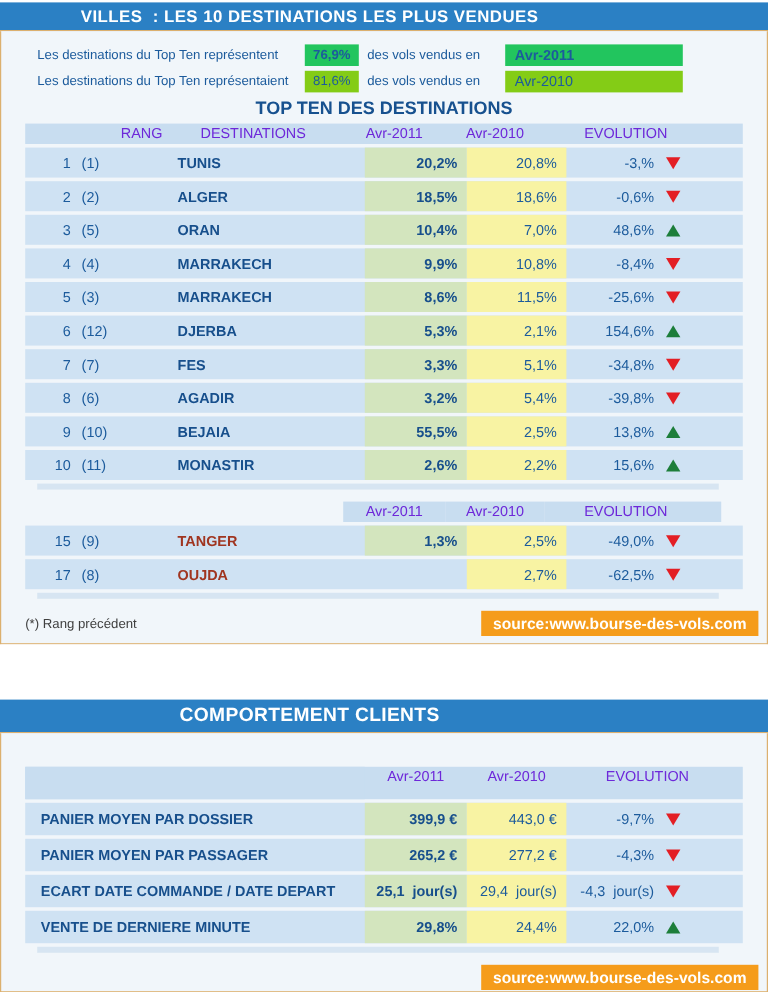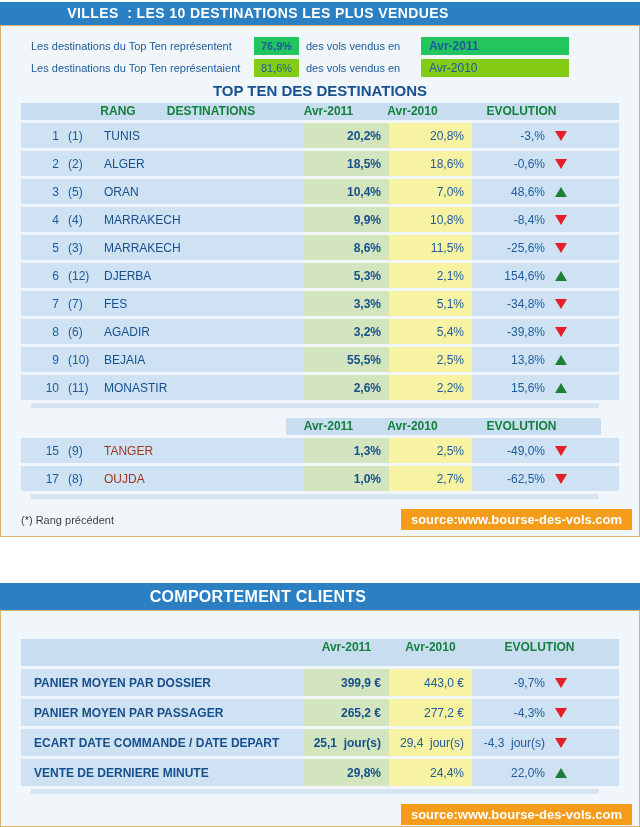--- a/index.html
+++ b/index.html
@@ -25,34 +25,34 @@
   .bold { font-weight:bold; }
 
   .table-title { text-align:center; margin:2px 0 3px 0;
                  font-size:15px; line-height:18px; font-weight:bold; color:#17518f; }
 
   .table { margin:0 20px; }
   .trow { display:flex; align-items:center; height:25px; margin-bottom:3px; background:#cfe2f3;
           font-size:12px; color:#1c5b9c; }
   #t2 .trow { height:27px; }
   .thead { height:17px; margin-bottom:3px; background:transparent; position:relative;
-           font-weight:bold; color:#15803d; }
+           font-weight:normal; color:#6d28d9; }
   .thead.bgfull { background:#c8ddf0; }
   .hcell { height:100%; line-height:17px; text-align:center; }
   .h-rank { position:absolute; left:57px; width:80px; }
   .h-dest { position:absolute; left:130px; width:120px; }
   .h-spacer { width:265px; }
   .h-label { flex:1; background:#c8ddf0; }
   .h-g { width:85px; } .h-y { width:83px; }
   .h-evo { width:147px; padding-right:12px; }
   .mini .h-g, .mini .h-y, .mini .h-evo { background:#c8ddf0; }
 
   .c-rank { width:38px; text-align:right; }
   .c-prev { width:36px; margin-left:9px; }
-  .c-name { flex:1; font-weight:normal; color:#174f8c; }
+  .c-name { flex:1; font-weight:bold; color:#174f8c;margin-left:44px; }
   .c-name.red { color:#a03520; }
   .c-label { flex:1; padding-left:13px; font-weight:bold; color:#174f8c; }
   .c-g, .c-y { height:100%; display:flex; align-items:center; justify-content:flex-end;
                padding-right:8px; white-space:pre; }
   .c-g { width:85px; background:#d3e5be; font-weight:bold; color:#174f8c; }
   .c-y { width:83px; background:#f8f3a3; }
   .c-evo { width:147px; height:100%; display:flex; align-items:center; justify-content:flex-end;
            padding-right:52px; white-space:pre; }
   .tri { width:0; height:0; margin-left:10px; }
   .tri.down { border-left:6px solid transparent; border-right:6px solid transparent; border-top:10px solid #e31e24; }
@@ -201,21 +201,20 @@
             <span class="c-prev">(9)</span>
             <span class="c-name red">TANGER</span>
             <span class="c-g">1,3%</span>
             <span class="c-y">2,5%</span>
             <span class="c-evo"><span class="evo-val">-49,0%</span><span class="tri down"></span></span>
           </div>
           <div class="trow">
             <span class="c-rank">17</span>
             <span class="c-prev">(8)</span>
             <span class="c-name red">OUJDA</span>
-            <span class="c-g">1,0%</span>
             <span class="c-y">2,7%</span>
             <span class="c-evo"><span class="evo-val">-62,5%</span><span class="tri down"></span></span>
           </div>
         </div>
       <div class="strip"></div>
 
       <div class="panel-foot">
         <span class="footnote">(*) Rang précédent</span>
         <a class="source-btn" href="#">source:www.bourse-des-vols.com</a>
       </div>

